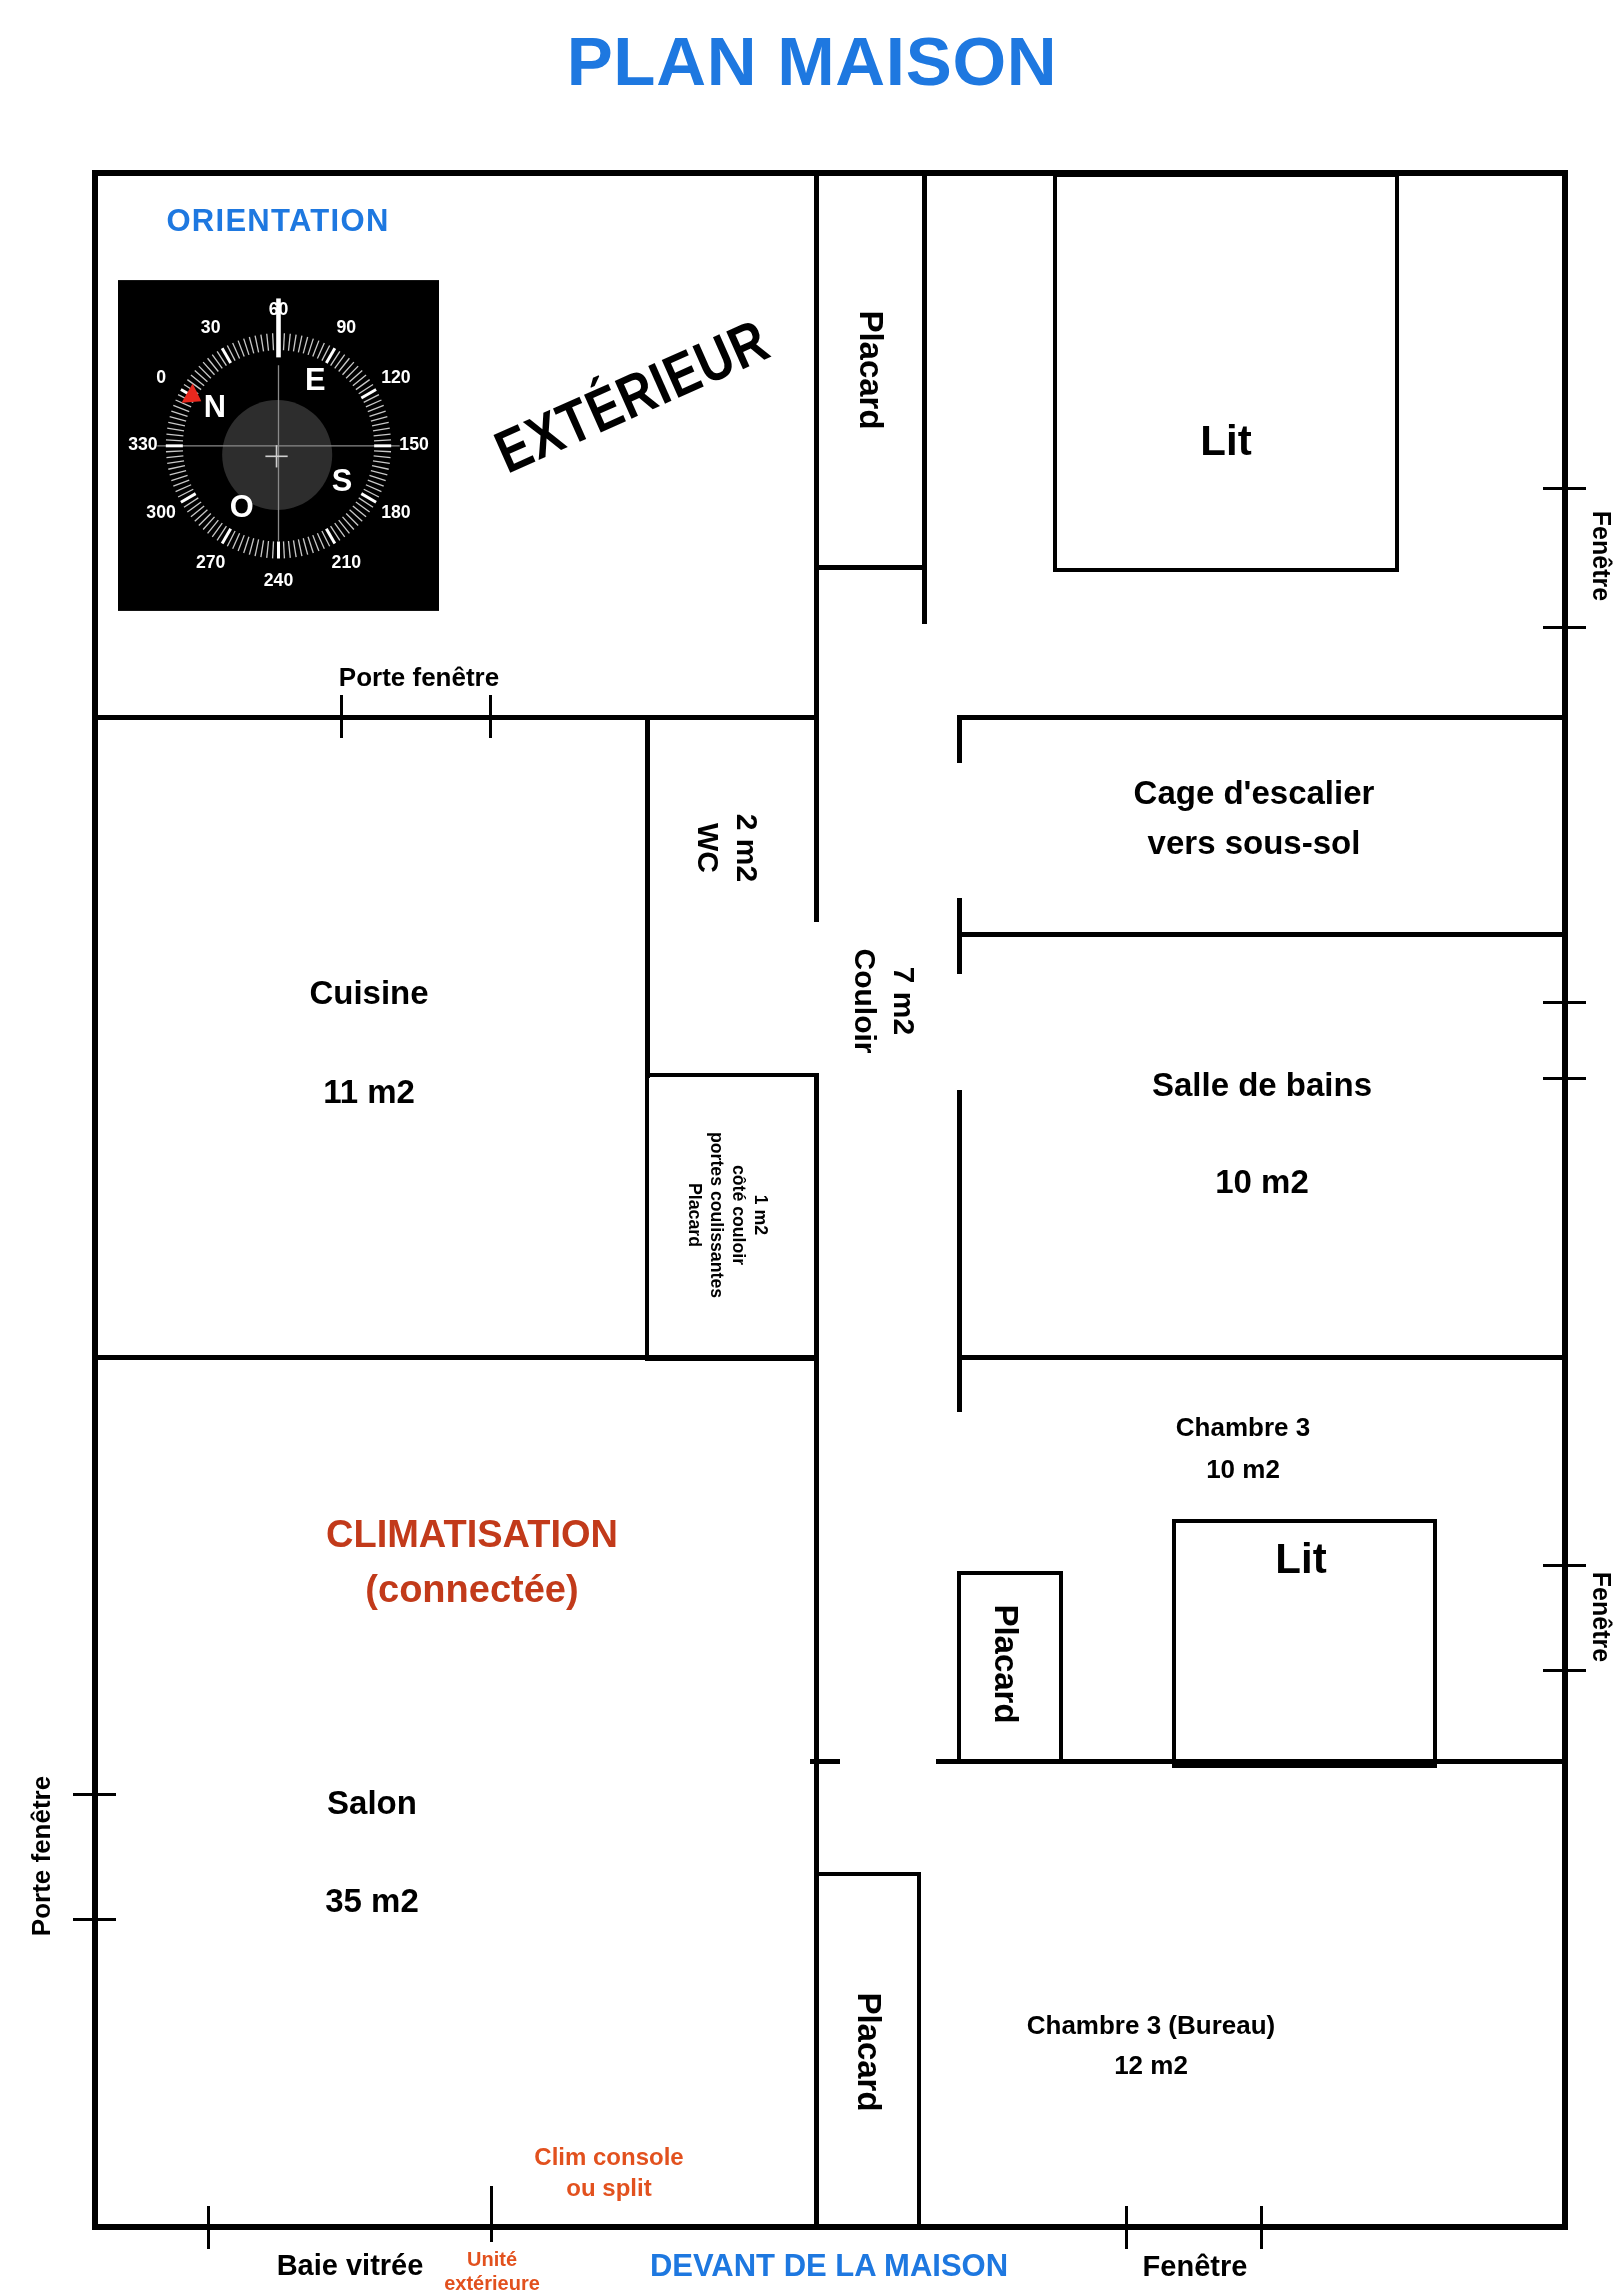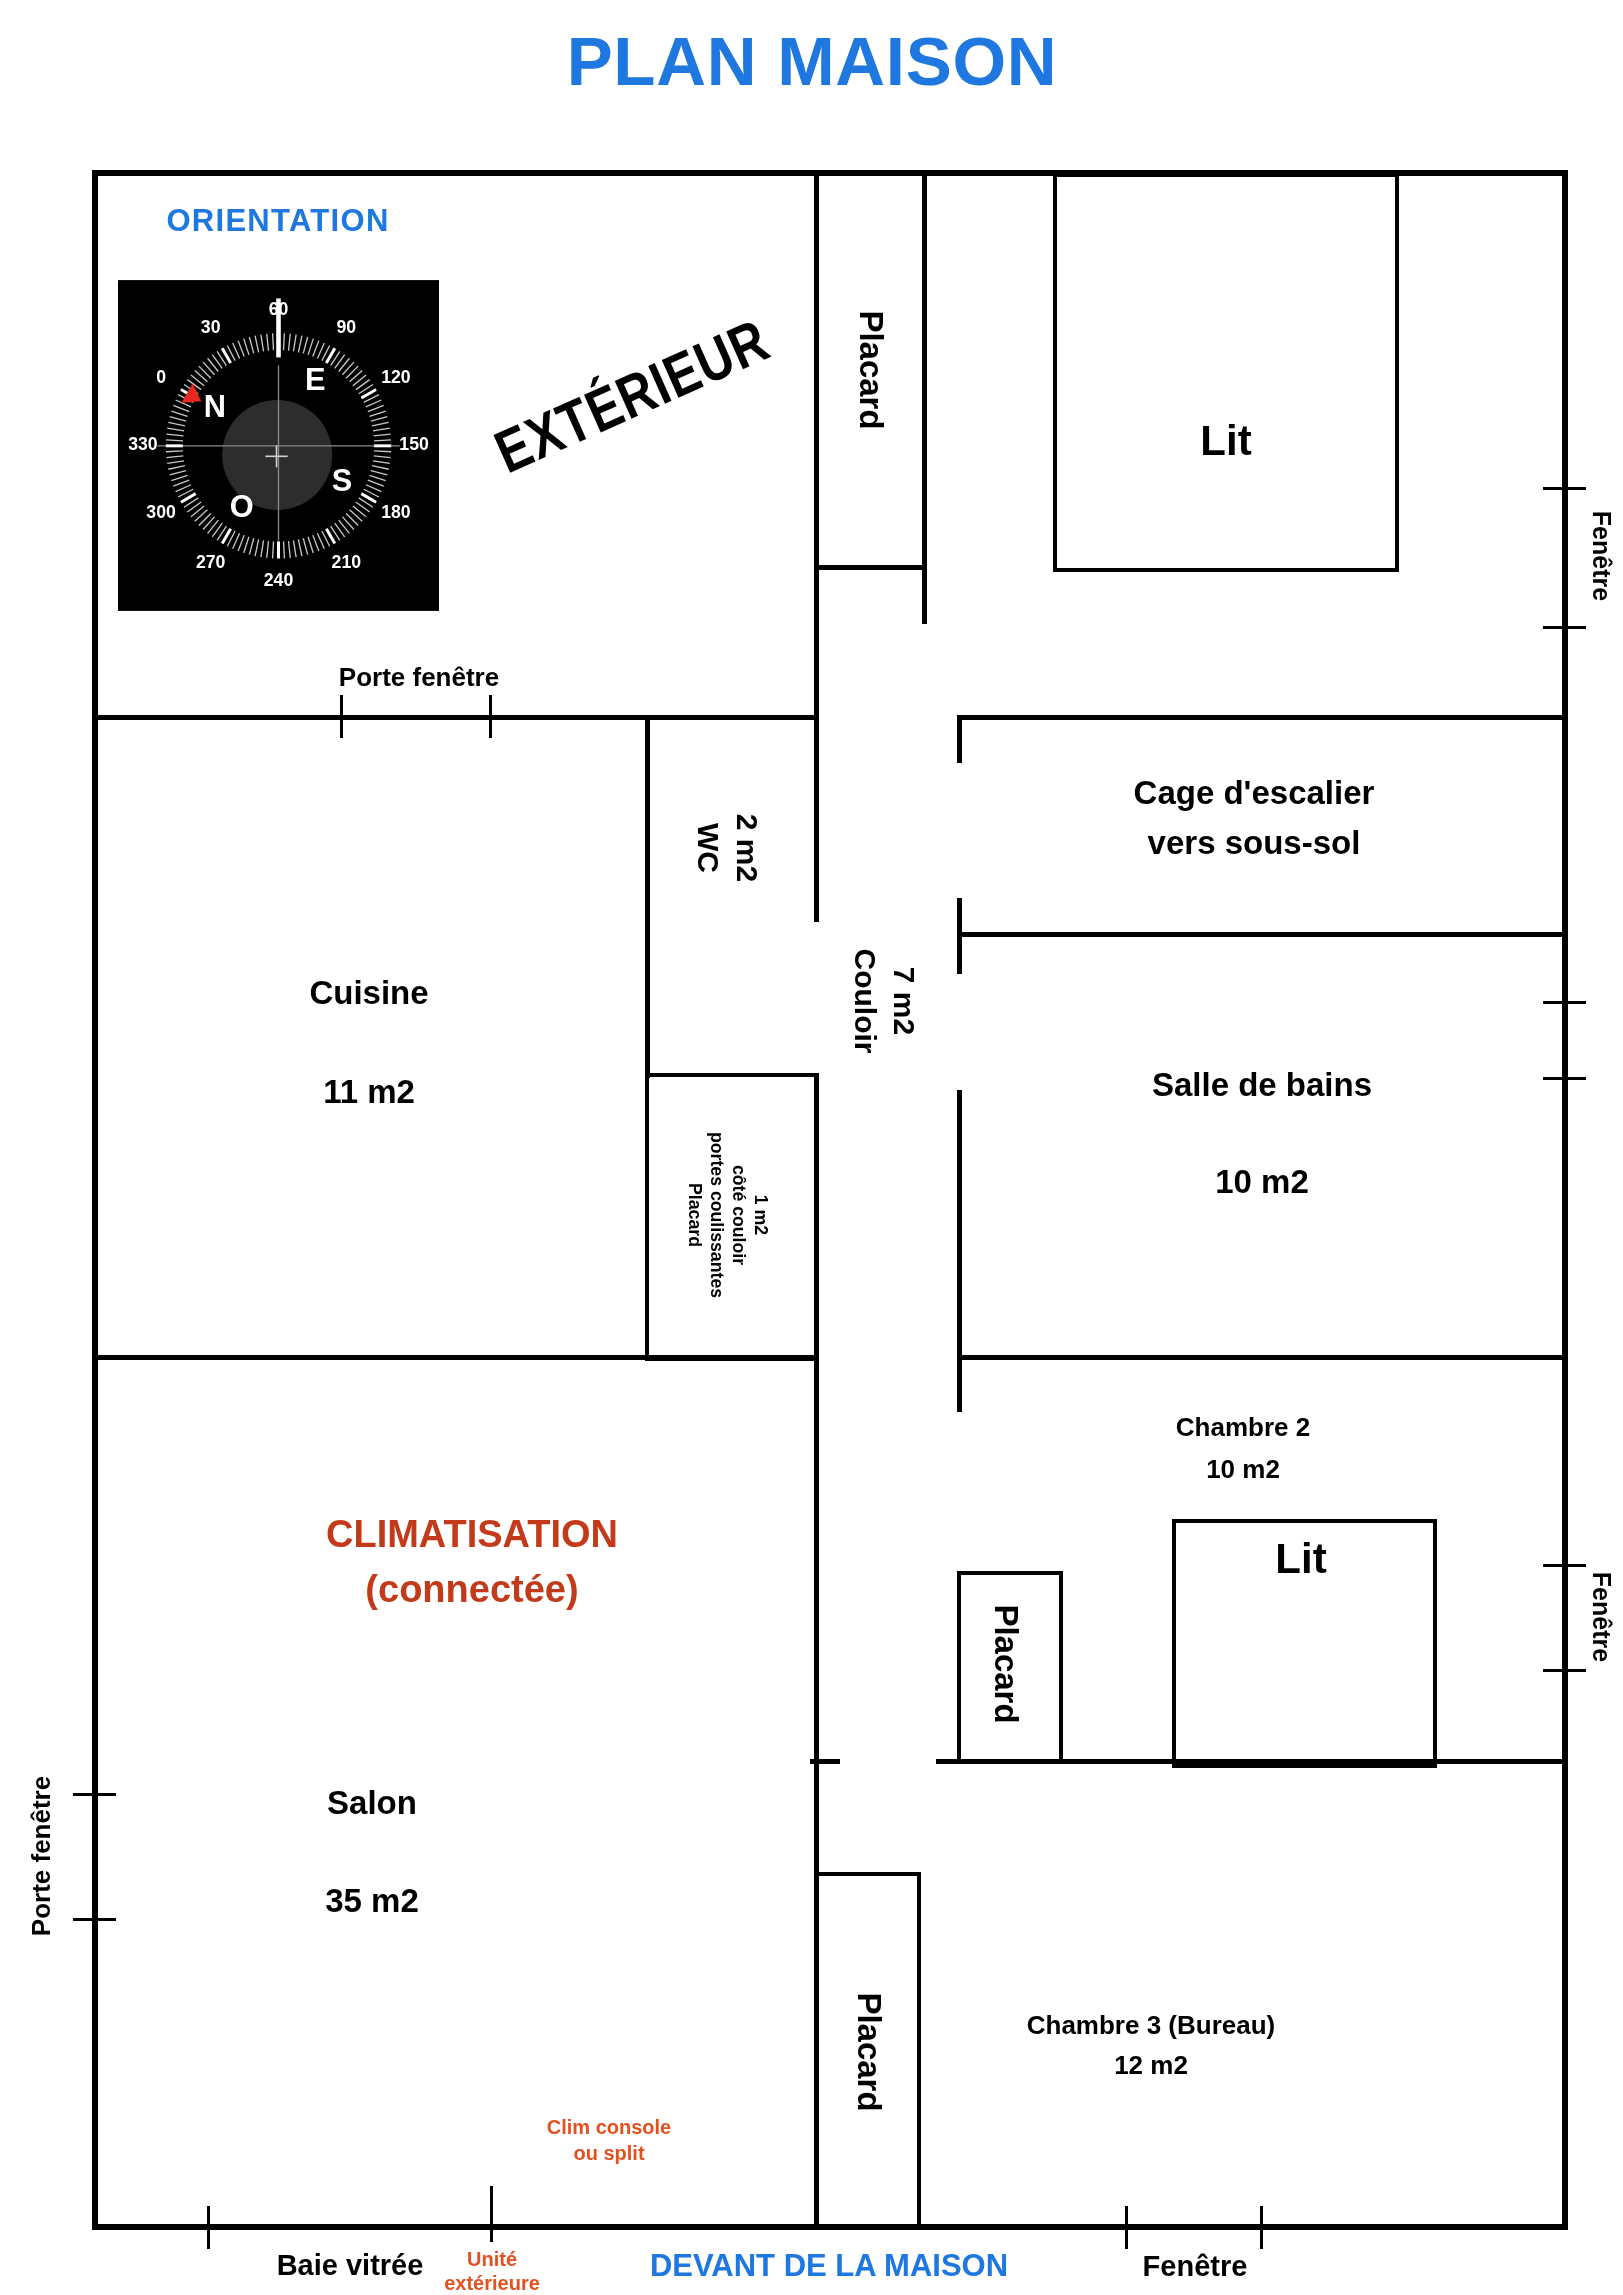--- a/index.html
+++ b/index.html
@@ -24,21 +24,21 @@
   .pf{font-size:26px;}
   .vlab{font-size:33px;}
   .wcc{font-size:30px;line-height:1.3;}
   .pcsmall{font-size:17.7px;line-height:1.25;}
   .climbloc{font-size:38px;line-height:1.45;}
   .ext{font-size:60px;transform:translate(-50%,-50%) rotate(-24deg) scaleX(0.82);letter-spacing:1.3px;}
   .orient{font-size:31px;letter-spacing:1.3px;}
   .devant{font-size:31px;}
   .baie{font-size:29px;}
   .small-or{font-size:20px;line-height:1.2;}
-  .climcons{font-size:20px;line-height:1.3;}
+  .climcons{font-size:24px;line-height:1.3;margin-top:32px;}
 </style>
 </head>
 <body>
 
 <div id="plan">
 
   <div class="lbl title blue" style="left:812px;top:62px;">PLAN MAISON</div>
 
   <div class="w" style="left:92px;top:170px;width:1476px;height:5.9px;"></div>
   <div class="w" style="left:92px;top:2224px;width:1476px;height:5.9px;"></div>
@@ -262,21 +262,21 @@
   <div class="lbl room" style="left:1262px;top:1085px;">Salle de bains</div>
   <div class="lbl room" style="left:1262px;top:1182px;">10 m2</div>
 
   <div class="lbl pcsmall vcw vmulti" style="left:728px;top:1215px;">
     <div>Placard</div>
     <div>portes coulissantes</div>
     <div>côté couloir</div>
     <div>1 m2</div>
   </div>
 
-  <div class="lbl room-s" style="left:1243px;top:1427px;">Chambre 2</div>
+  <div class="lbl room-s" style="left:1243px;top:1427px;">Chambre 3</div>
   <div class="lbl room-s" style="left:1243px;top:1469px;">10 m2</div>
   <div class="lbl lit" style="left:1301px;top:1559px;">Lit</div>
   <div class="lbl vlab vcw" style="left:1006px;top:1664px;">Placard</div>
   <div class="lbl fen vcw" style="left:1601px;top:1617px;">Fenêtre</div>
 
   <div class="lbl climbloc red" style="left:472px;top:1562px;">
     <div>CLIMATISATION</div>
     <div>(connectée)</div>
   </div>
 

